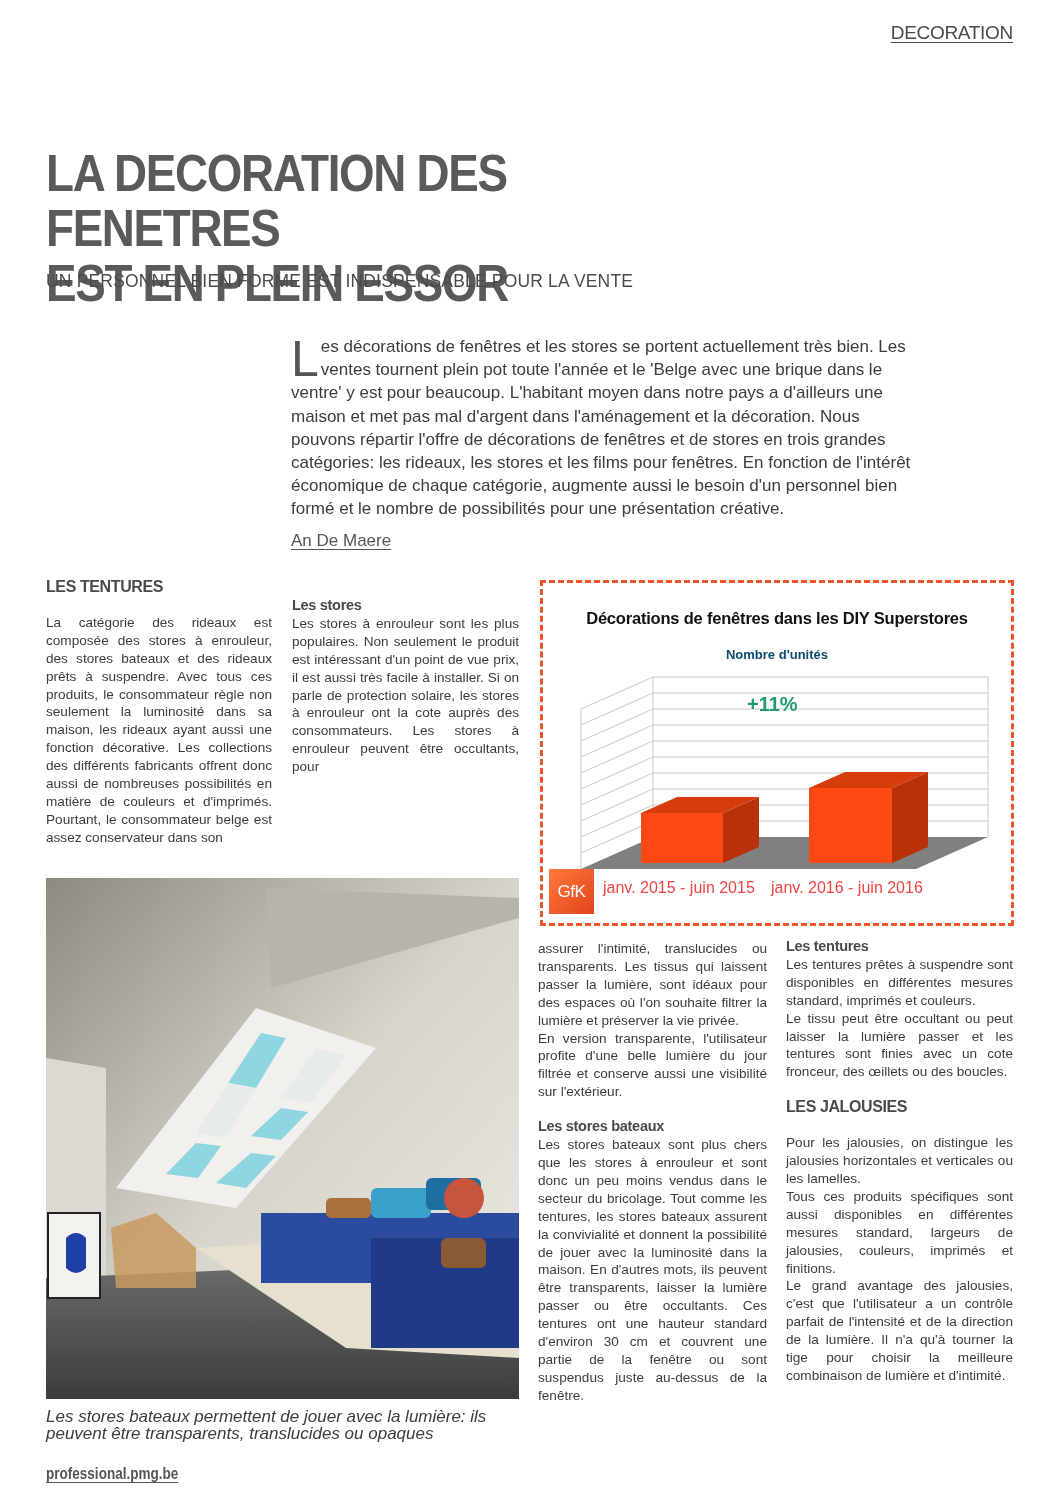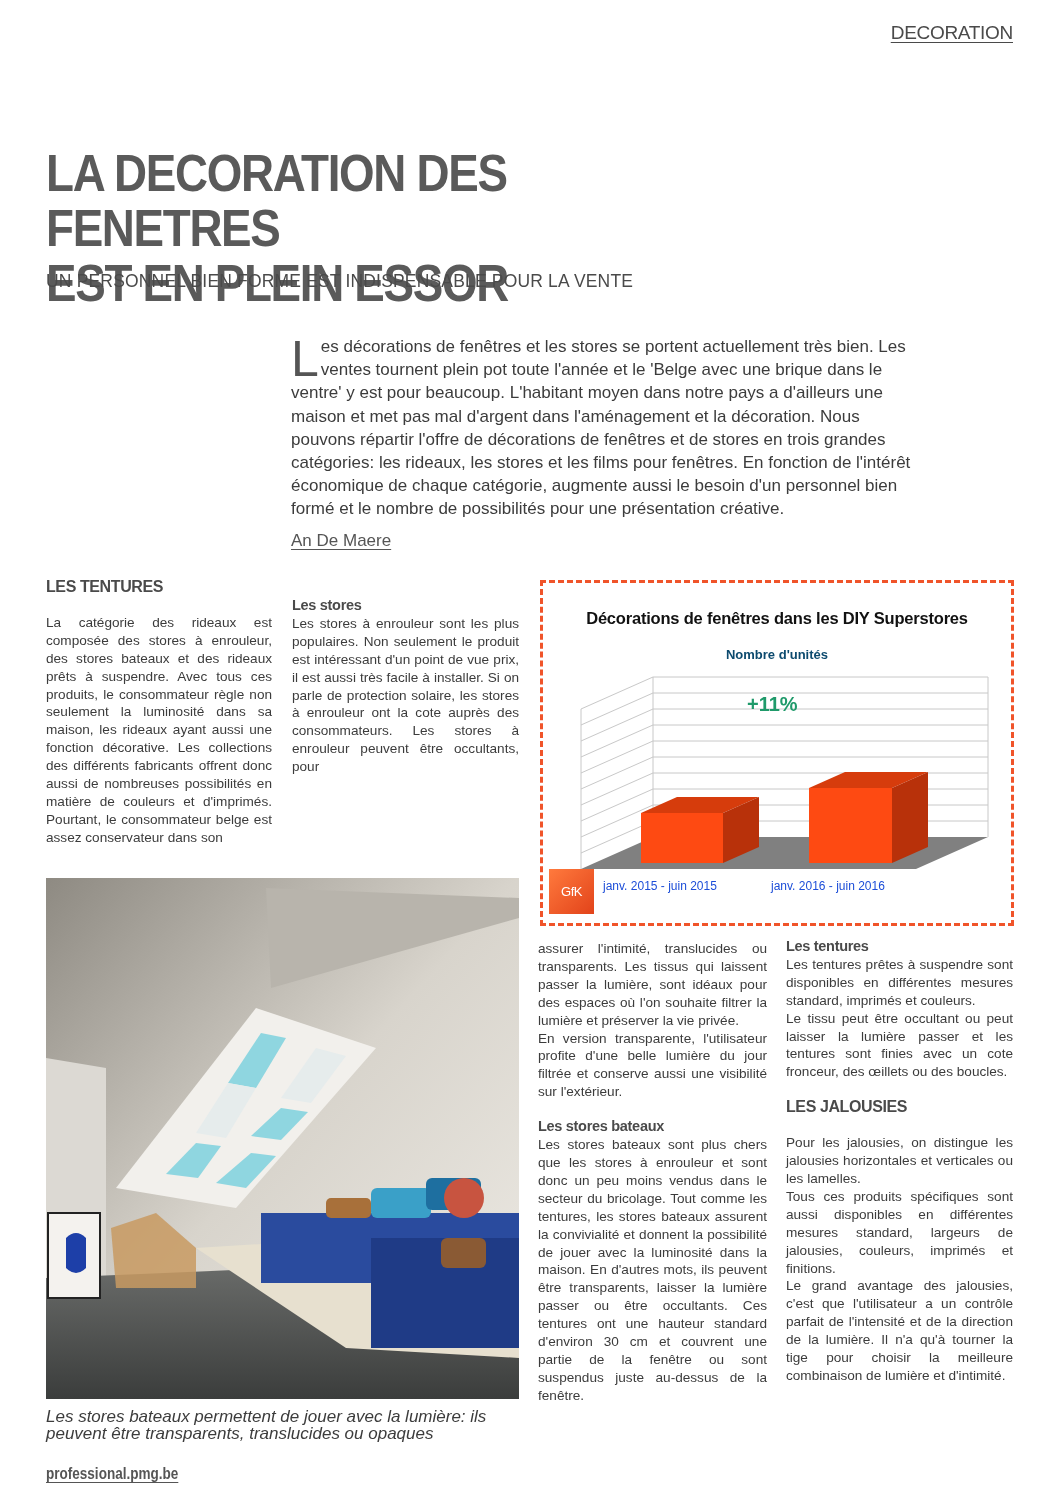--- a/index.html
+++ b/index.html
@@ -23,22 +23,22 @@
 
   #col1 { left: 46px; top: 578px; width: 226px; }
   #col2 { left: 292px; top: 580px; width: 227px; }
   #col3 { left: 538px; top: 940px; width: 229px; }
   #col4 { left: 786px; top: 940px; width: 227px; }
 
   .chart-box { position: absolute; left: 540px; top: 580px; width: 474px; height: 346px; border: 3px dashed #f0542a; background: #fff; }
   .chart-title { position: absolute; left: 0; top: 26px; width: 100%; text-align: center; font-size: 16.5px; font-weight: bold; color: #111; letter-spacing: -0.2px; }
   .chart-sub { position: absolute; left: 0; top: 64px; width: 100%; text-align: center; font-size: 13px; font-weight: bold; color: #0c4a6e; }
   .chart-svg { position: absolute; left: 0; top: 0; }
-  .xlabel { position: absolute; top: 296px; font-size: 12px; color: #1d4ed8; }
-  .gfk-logo { position: absolute; left: 6px; top: 286px; width: 45px; height: 45px; background: linear-gradient(135deg, #ff7a3d, #e2431a); color: #fff; font-size: 13px; display: flex; align-items: center; justify-content: center; letter-spacing: -0.5px; }
+  .xlabel { position: absolute; top: 296px; font-size: 16px; color: #ef4444; }
+  .gfk-logo { position: absolute; left: 6px; top: 286px; width: 45px; height: 45px; background: linear-gradient(135deg, #ff7a3d, #e2431a); color: #fff; font-size: 17px; display: flex; align-items: center; justify-content: center; letter-spacing: -0.5px; }
 
   .photo { position: absolute; left: 46px; top: 878px; width: 473px; height: 521px; overflow: hidden; background: #d9d6d0; }
   .caption { position: absolute; left: 46px; top: 1408px; width: 470px; font-size: 17px; line-height: 17px; font-style: italic; color: #3c3c3c; }
 
   .footer-left { position: absolute; left: 46px; top: 1464px; font-size: 16.5px; font-weight: bold; color: #555; text-decoration: underline; text-underline-offset: 3px; transform: scaleX(0.82); transform-origin: left top; }
   .footer-right { position: absolute; right: 45px; top: 1464px; display: flex; align-items: baseline; gap: 10px; color: #555; margin-top: 41px; }
   .footer-right .pub { font-size: 12px; transform: scaleX(0.82); transform-origin: right center; }
   .footer-right .page { font-size: 18px; font-weight: bold; color: #0369a1; }
 </style>
 </head>

